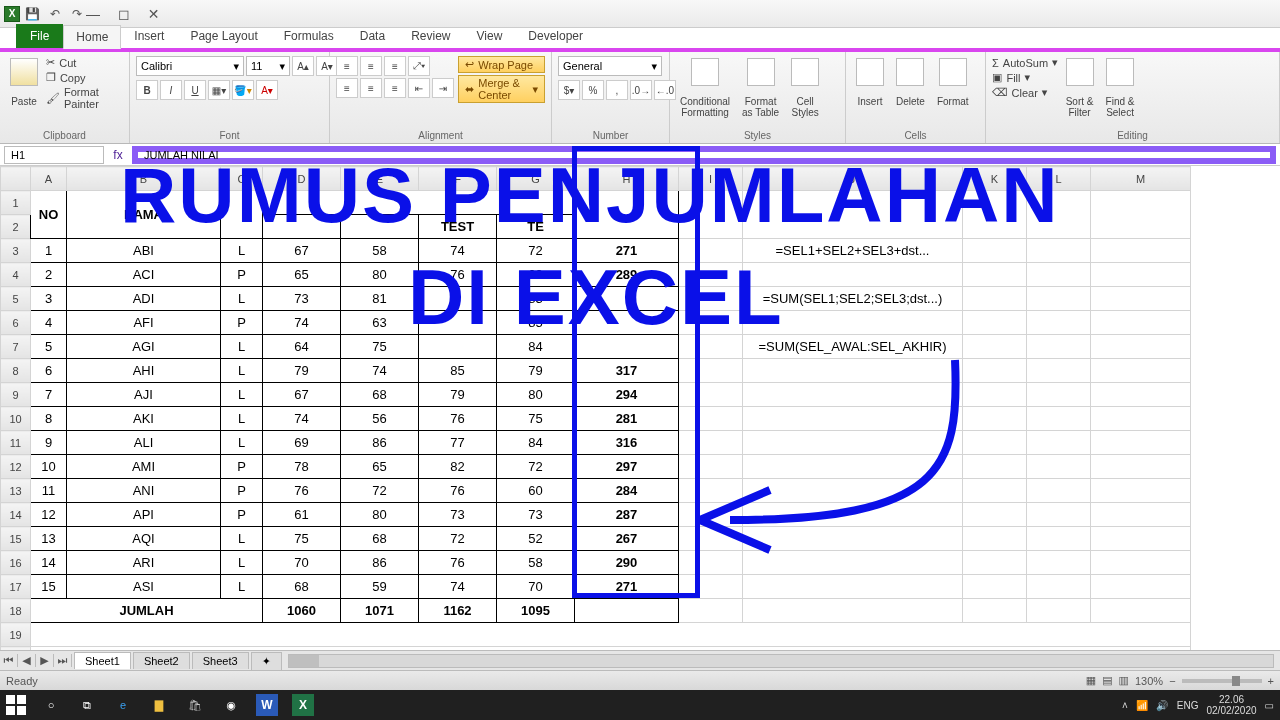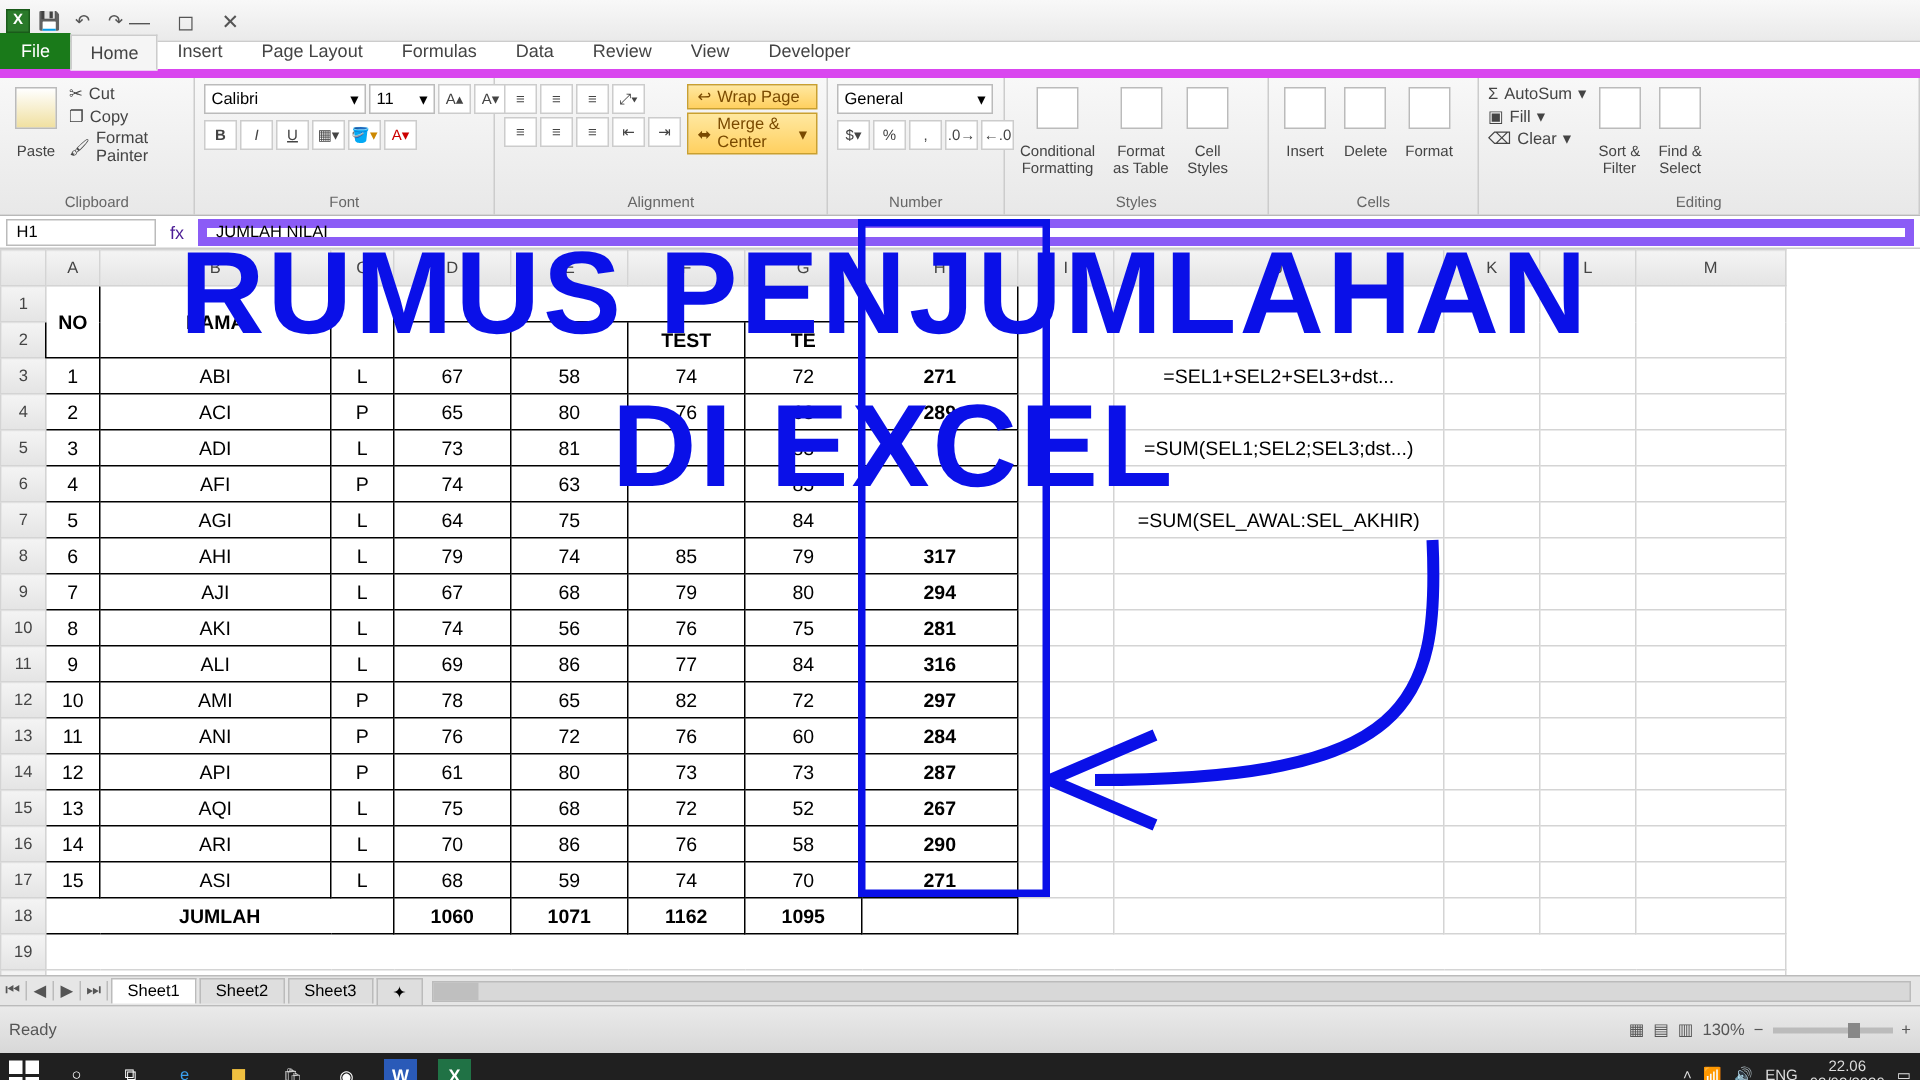--- a/index.html
+++ b/index.html
@@ -8,21 +8,21 @@
 
 .titlebar { height: 28px; background: linear-gradient(#f8f8f8,#eaeaea); display: flex; align-items: center; padding: 0 4px; border-bottom: 1px solid #ccc; }
 .titlebar .qat { display:flex; gap:4px; align-items:center; }
 .titlebar .qat .ico { width:16px; height:16px; background:#2a7a2a; display:inline-flex; align-items:center; justify-content:center; color:#fff; font-size:10px; font-weight:bold; border:1px solid #1a5a1a; }
 .titlebar .qat .btn { width:18px; height:18px; display:flex; align-items:center; justify-content:center; color:#555; }
 .titlebar .title { flex:1; text-align:center; color:#555; font-size:12px; }
 .titlebar .winbtns { display:flex; gap:18px; color:#555; font-size:14px; padding-right:8px;}
 .titlebar .winbtns span { cursor:default; }
 
 
-.ribbon-tabs { height:24px; background:#fff; display:flex; align-items:flex-end; border-bottom:6px solid #d946ef; }
+.ribbon-tabs { height:24px; background:#fff; display:flex; align-items:flex-end; border-bottom:4px solid #d946ef;padding-left:16px; }
 .ribbon-tabs .file { background:#1a7a1a; color:#fff; padding:4px 14px; font-size:12px; height:24px; display:flex; align-items:center; }
 .ribbon-tabs .tab { padding:4px 12px; font-size:12px; color:#444; border:1px solid transparent; }
 .ribbon-tabs .tab.active { background:#f5f5f5; border:1px solid #ccc; border-bottom:1px solid #f5f5f5; position:relative; top:1px; }
 
 
 .ribbon { height:92px; background:linear-gradient(#f8f8f8,#e8e8e8); border-bottom:1px solid #b8b8b8; display:flex; }
 .group { border-right:1px solid #ccc; padding:4px 6px 2px 6px; display:flex; flex-direction:column; justify-content:space-between; }
 .group .gcontent { display:flex; gap:4px; align-items:flex-start; }
 .group .glabel { text-align:center; font-size:10px; color:#666; padding-top:2px; }
 .bigbtn { display:flex; flex-direction:column; align-items:center; gap:10px; padding:2px 4px; }
@@ -58,21 +58,21 @@
 
 .sheettabs { height:20px; background:#e6e6e6; border-top:1px solid #bbb; display:flex; align-items:center; font-size:11px; }
 .sheettabs .nav { display:flex; gap:0; }
 .sheettabs .nav span { width:18px; text-align:center; border-right:1px solid #bbb; color:#555; }
 .sheettabs .stab { padding:2px 10px; background:#fff; border:1px solid #bbb; border-bottom:none; margin-left:2px; }
 .sheettabs .stab.inactive { background:#dedede; }
 .sheettabs .scrolltrack { flex:1; margin:0 6px; height:14px; background:#d8d8d8; border:1px solid #bbb; position:relative; }
 .sheettabs .scrollthumb { position:absolute; left:0; width:30px; top:0; bottom:0; background:#bfbfbf; }
 
 
-.statusbar { height:32px; background:linear-gradient(#eaeaea,#d8d8d8); border-top:1px solid #bbb; display:flex; align-items:center; justify-content:space-between; font-size:11px; color:#555; padding:0 6px; }
+.statusbar { height:20px; background:linear-gradient(#eaeaea,#d8d8d8); border-top:1px solid #bbb; display:flex; align-items:center; justify-content:space-between; font-size:11px; color:#555; padding:0 6px; }
 .statusbar .zoom { display:flex; align-items:center; gap:6px; }
 .statusbar .zoom .track { width:80px; height:4px; background:#bbb; position:relative; }
 .statusbar .zoom .thumb { position:absolute; left:50px; top:-3px; width:8px; height:10px; background:#888; }
 
 
 .taskbar { height:30px; background:#202020; display:flex; align-items:center; padding:0 6px; gap:14px; color:#fff; font-size:11px; }
 .taskbar .start { width:20px; height:20px; display:grid; grid-template-columns:1fr 1fr; grid-template-rows:1fr 1fr; gap:2px; }
 .taskbar .start span{ background:#fff; }
 .taskbar .tico { width:22px; height:22px; display:flex; align-items:center; justify-content:center; }
 .taskbar .spacer { flex:1; }

